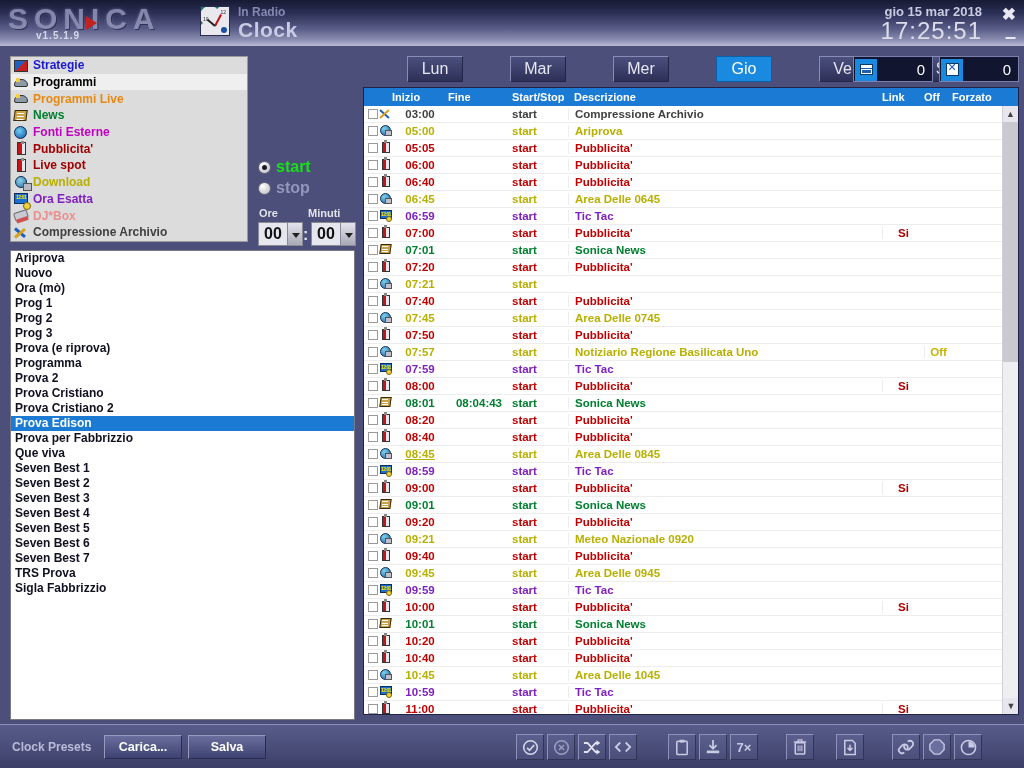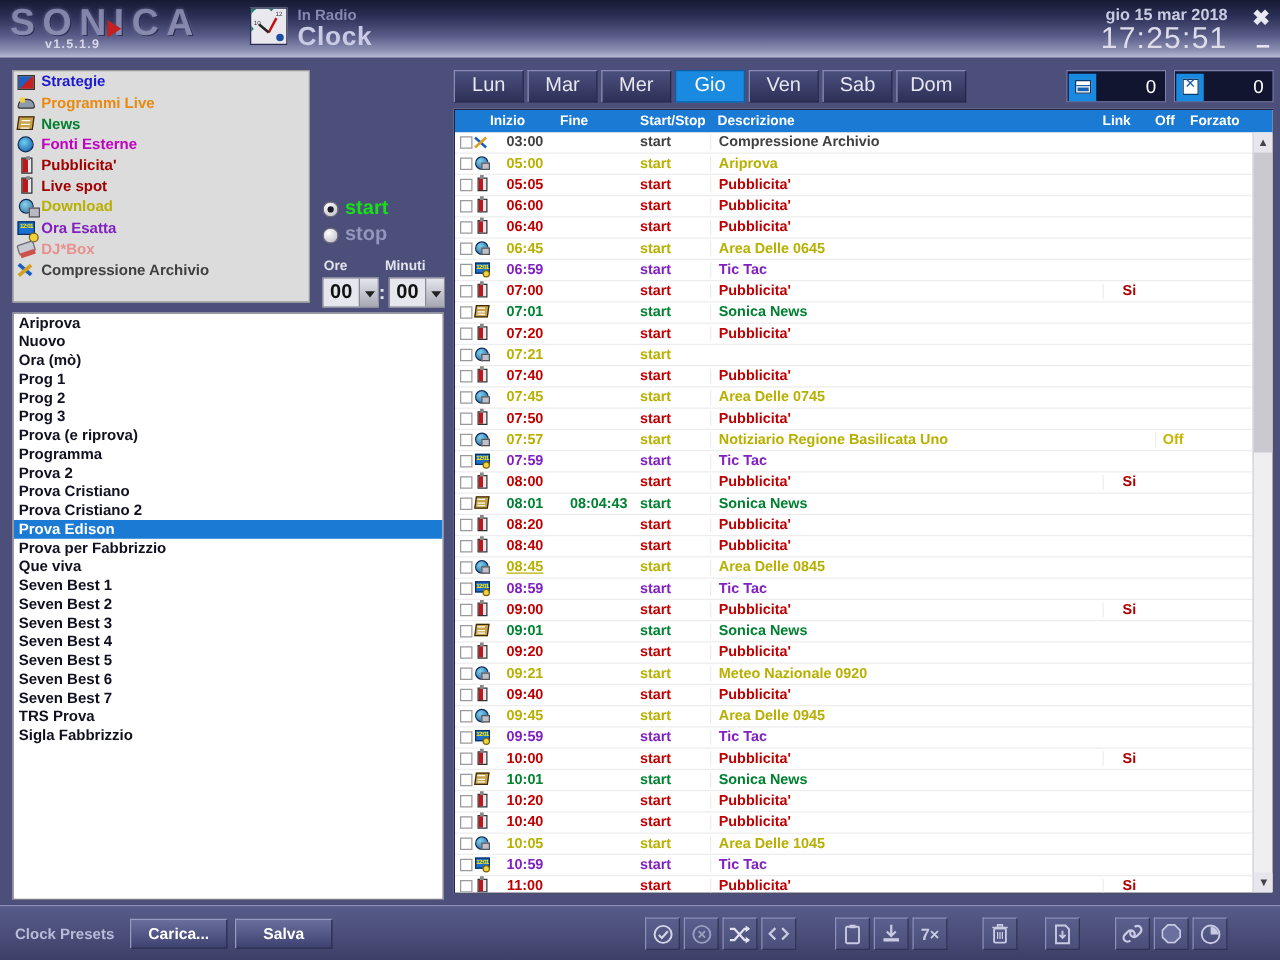--- a/index.html
+++ b/index.html
@@ -100,21 +100,21 @@
   .p-item{height:15px;font-size:12px;font-weight:bold;color:#101020;padding-left:4px;line-height:15px;cursor:pointer;white-space:nowrap;}
   .p-item.sel{background:#1a7ad4;color:#fff;}
 
   
   .right{ position:absolute; left:358px; top:46px; width:666px; height:678px; }
   .tabs{ position:absolute; left:5px; top:10px; display:flex; gap:3px; }
   .tab{
     width:56px;height:26px;line-height:24px;text-align:center;font-size:16px;
     background:linear-gradient(180deg,#4b4f7d,#2d3158);
     border:1px solid #23264a; border-top-color:#888cb5;border-left-color:#888cb5;
-    color:#e6e6f0; cursor:pointer;
+    color:#e6e6f0; cursor:pointer;margin-left:44px;
   }
   .tab.active{ background:#1a8ae0; border-color:#0d5fa8; color:#fff; }
   .counters{ position:absolute; right:5px; top:10px; display:flex; gap:6px; }
   .counter{ width:80px;height:26px; background:#111530; border:1px solid #7b7fae; display:flex; align-items:center; }
   .counter .cico{ width:22px;height:22px;margin:1px 0 0 1px; background:#1a8ae0; display:flex;align-items:center;justify-content:center;}
   .counter .cnum{ flex:1; text-align:right; padding-right:7px; font-size:15px; color:#fff;}
   .gl-min{width:13px;height:11px;background:#fff;border:1px solid #0a3a6a;position:relative;}
   .gl-min:after{content:"";position:absolute;left:1px;bottom:1px;width:9px;height:3px;background:#1a5fb0;}
   .gl-min:before{content:"";position:absolute;left:0;top:3px;width:11px;height:1px;background:#1a5fb0;}
   .gl-x{width:13px;height:13px;background:#fff;border:1px solid #0a3a6a;position:relative;}
@@ -184,20 +184,26 @@
   </div>
 
   <div class="left">
 
     <div class="cat-box" id="cat-list">
         <div class="cat-item">
           <span class="cat-ico">
             <span class="ic-strategie" style="position: absolute; left: 1px;"></span>
           </span>
           <span class="cat-label" style="color: rgb(26, 26, 208);">Strategie</span>
+        </div>
+        <div class="cat-item sel">
+          <span class="cat-ico">
+            <span class="ic-prog" style="position: absolute; left: 1px;"></span>
+          </span>
+          <span class="cat-label" style="color: rgb(0, 0, 0);">Programmi</span>
         </div>
         <div class="cat-item">
           <span class="cat-ico">
             <span class="ic-prog" style="position: absolute; left: 1px;"></span>
           </span>
           <span class="cat-label" style="color: rgb(232, 138, 16);">Programmi Live</span>
         </div>
         <div class="cat-item">
           <span class="cat-ico">
             <span class="ic-news" style="position: absolute; left: 1px;"></span>
@@ -870,21 +876,21 @@
             <div class="c-forz" style="color: rgb(192, 0, 0);"></div>
           </div>
           <div class="grow">
             <div class="c-chk">
               <span class="chk"></span>
               <span class="rico">
                 <span style="position:absolute;left:0;top:0;width:11px;height:11px;border-radius:50%;background:radial-gradient(circle at 35% 30%,#7ad0ec,#1f62a8);border:1px solid #0b2a55"></span>
                 <span style="position:absolute;left:5px;top:5px;width:7px;height:6px;background:#c0c0cc;border:1px solid #555"></span>
               </span>
             </div>
-            <div class="c-inizio" style="color: rgb(184, 176, 0);">10:05</div>
+            <div class="c-inizio" style="color: rgb(184, 176, 0);">10:45</div>
             <div class="c-fine" style="color: rgb(184, 176, 0);"></div>
             <div class="c-ss" style="color: rgb(184, 176, 0);">start</div>
             <div class="c-desc" style="color: rgb(184, 176, 0);">Area Delle 1045</div>
             <div class="c-link" style="color: rgb(176, 0, 0);"></div>
             <div class="c-off" style="color: rgb(200, 180, 0);"></div>
             <div class="c-forz" style="color: rgb(184, 176, 0);"></div>
           </div>
           <div class="grow">
             <div class="c-chk">
               <span class="chk"></span>

